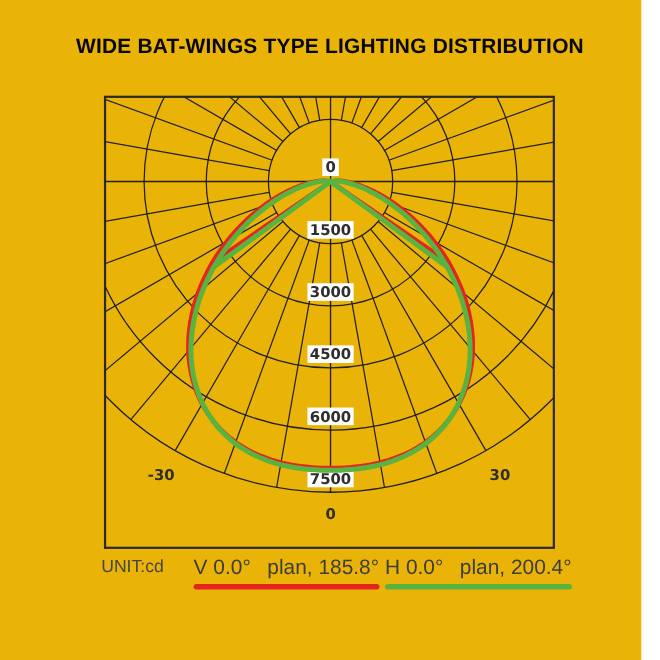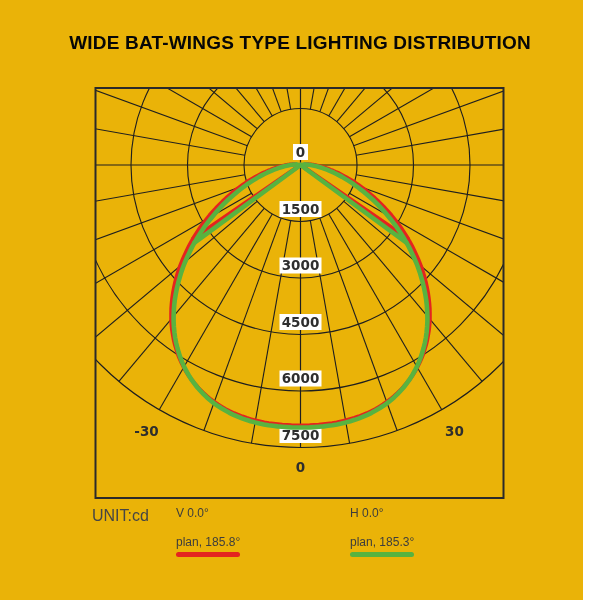--- a/index.html
+++ b/index.html
@@ -12,23 +12,22 @@
     font-size:19px;font-weight:700;letter-spacing:.2px;color:#070707;
     white-space:nowrap;
   }
   .chart-svg{position:absolute;left:0;top:0;}
   .legend-row{position:absolute;left:0;top:506px;width:600px;height:40px;}
   .unit-label{
     position:absolute;left:92px;top:1px;font-size:16px;color:#454545;
   }
   .legend-item{position:absolute;top:0;}
   .legend-text{
-    display:flex;gap:15px;font-size:12px;color:#3d3d3d;white-space:nowrap;
+    display:flex;gap:15px;font-size:19px;color:#3d3d3d;white-space:nowrap;
     justify-content:center;
-    flex-direction:column;
   }
   .legend-line{height:5px;border-radius:3px;margin-top:3px;}
   .item-v{left:176px;}
   .item-h{left:350px;}
 </style>
 </head>
 <body>
 
 <div class="canvas">
 
@@ -118,19 +117,19 @@
       <div class="legend-text">
         <span>V 0.0°</span>
         <span>plan, 185.8°</span>
       </div>
       <div class="legend-line" style="background: rgb(228, 36, 31);"></div>
     </div>
 
     <div class="legend-item item-h">
       <div class="legend-text">
         <span>H 0.0°</span>
-        <span>plan, 185.3°</span>
+        <span>plan, 200.4°</span>
       </div>
       <div class="legend-line" style="background: rgb(88, 179, 64);"></div>
     </div>
   </div>
 
 </div>
 
 </body></html>

